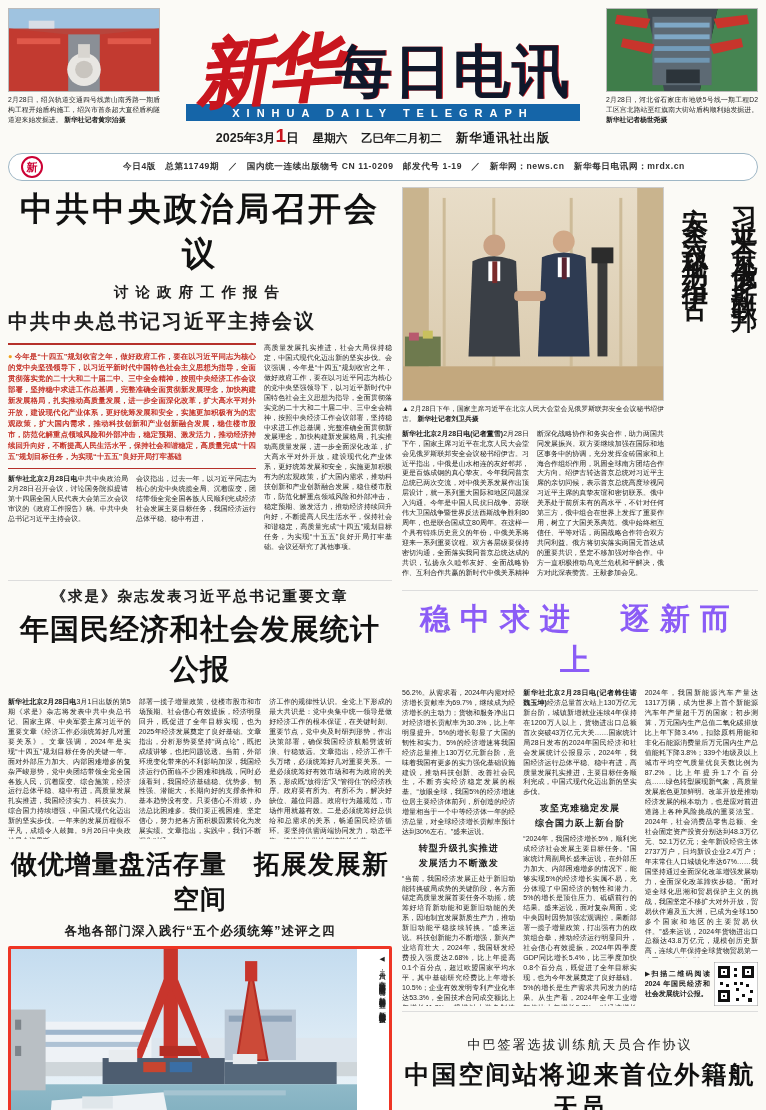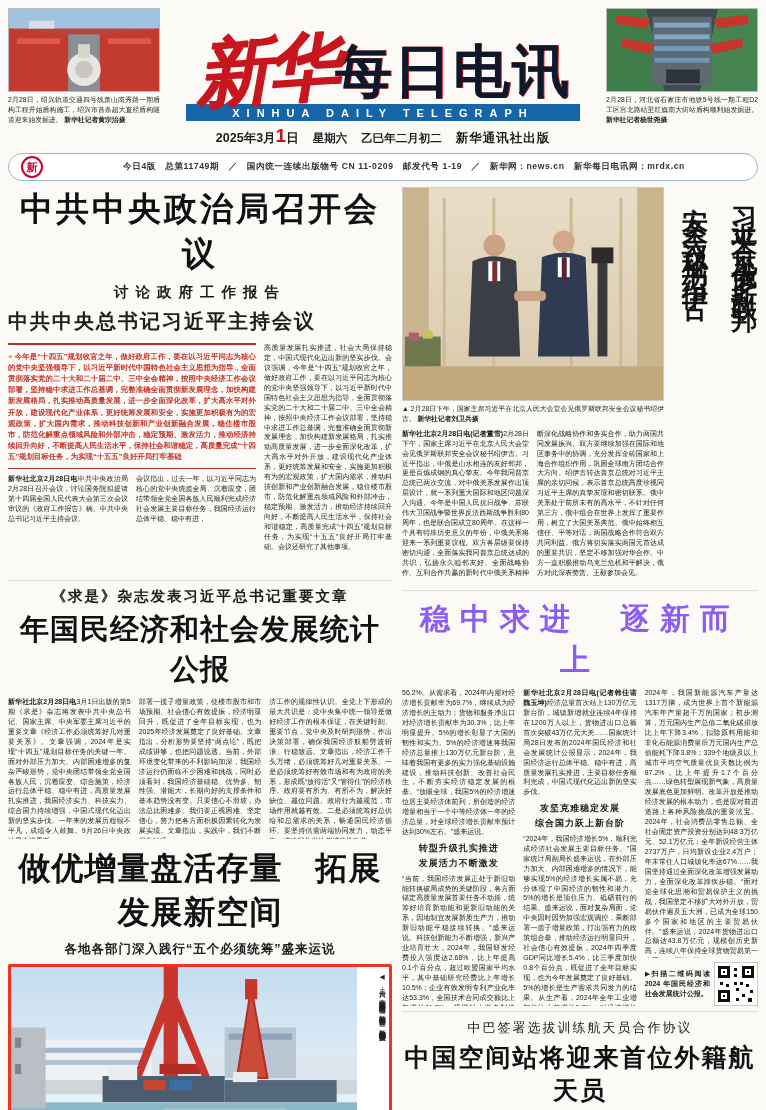--- a/index.html
+++ b/index.html
@@ -61,21 +61,21 @@
   .pol-cols { display:flex; gap:8px; margin-top:5px; flex:1; overflow:hidden; }
   .pol-cols .c { flex:1; overflow:hidden; }
   .pol-right { flex:1; overflow:hidden; }
 
   
   .qs-kicker { font-size:14.5px; font-weight:bold; text-align:center; letter-spacing:2px; margin-top:6px; }
   .qs-h1 { font-size:29px; letter-spacing:1px; text-align:center; font-weight:bold; margin-top:4px; color:#111; }
   .qs-cols { margin-top:7px; height:142px; }
 
   
-  .tc-h1 { font-size:32px; letter-spacing:1px; text-align:center; font-weight:bold; margin-top:8px; color:#111; }
+  .tc-h1 { font-size:26px; letter-spacing:1px; text-align:center; font-weight:bold; margin-top:8px; color:#111; }
   .tc-sub { font-size:12.5px; text-align:center; font-weight:bold; letter-spacing:1px; margin-top:6px; }
   .annot-box { border:3px solid #ee3524; border-radius:2px; margin-top:6px; height:218px;
       display:flex; background:#fff; }
   .port-photo { flex:1; display:block; }
   .v-cap { width:32px; writing-mode:vertical-rl; font-size:6.8px; line-height:1.6;
       padding:6px 2px; color:#222; letter-spacing:0.5px; }
   .v-cap b { font-weight:bold; }
 
   
   .sh-wrap { display:flex; gap:6px; }
@@ -92,21 +92,21 @@
   .gb-h1 { font-size:30px; letter-spacing:10px; text-align:center; font-weight:bold; margin-top:8px; color:#8b5cf6; }
   .gb-sub { font-size:12.5px; text-align:center; font-weight:bold; letter-spacing:1px; margin-top:6px; }
   .gb-cols { margin-top:7px; height:318px; }
   .gb-c3 { display:flex; flex-direction:column; }
   .gb-c3-text { flex:1; overflow:hidden; }
   .qr-row { display:flex; gap:4px; margin-top:4px; align-items:center; }
   .qr-note { font-size:7px; font-weight:bold; line-height:1.4; text-align:justify; flex:1; }
   .qr { width:44px; height:44px; flex:0 0 auto; }
 
   
-  .sp-kicker { font-size:13px; text-align:center; letter-spacing:2px; margin-top:7px; font-weight:normal; }
+  .sp-kicker { font-size:13px; text-align:center; letter-spacing:2px; margin-top:24px; font-weight:normal; }
   .sp-h1 { font-size:25px; letter-spacing:2px; text-align:center; font-weight:bold; margin-top:4px; color:#111; }
 </style>
 </head>
 <body>
 
 <div class="masthead">
   <div class="mh-side">
     <svg class="mh-photo" viewBox="0 0 152 84" preserveAspectRatio="none">
       <rect width="152" height="22" fill="#9fc3e0"></rect>
       <rect y="20" width="152" height="64" fill="#b8453c"></rect>
@@ -208,21 +208,21 @@
         </div>
         <div class="c"><span>部署一揽子增量政策，使楼市股市和市场预期、社会信心有效提振，经济明显回升，既促进了全年目标实现，也为2025年经济发展奠定了良好基础。文章指出，分析形势要坚持“两点论”，既把成绩讲够，也把问题说透。当前，外部环境变化带来的不利影响加深，我国经济运行仍面临不少困难和挑战，同时必须看到，我国经济基础稳、优势多、韧性强、潜能大，长期向好的支撑条件和基本趋势没有变。只要信心不滑坡，办法总比困难多。我们要正视困难、坚定信心，努力把各方面积极因素转化为发展实绩。文章指出，实践中，我们不断深化对经</span></div>
         <div class="c"><span>济工作的规律性认识。全党上下形成的最大共识是：党中央集中统一领导是做好经济工作的根本保证，在关键时刻、重要节点，党中央及时研判形势，作出决策部署，确保我国经济航船劈波斩浪、行稳致远。文章指出，经济工作千头万绪，必须统筹好几对重要关系。一是必须统筹好有效市场和有为政府的关系，形成既“放得活”又“管得住”的经济秩序。政府要有所为、有所不为，解决好缺位、越位问题。政府行为越规范，市场作用就越有效。二是必须统筹好总供给和总需求的关系，畅通国民经济循环。要坚持供需两端协同发力，动态平衡，持续深化供给侧结构性改革。</span>
           
         </div>
       </div>
     </div>
 
     <div>
       <div class="tc-h1 serif">做优增量盘活存量　拓展发展新空间</div>
-      <div class="tc-sub">各地各部门深入践行“五个必须统筹”盛来运说</div>
+      <div class="tc-sub">各地各部门深入践行“五个必须统筹”述评之四</div>
 
       <div class="annot-box">
         <svg class="port-photo" viewBox="0 0 340 210" preserveAspectRatio="none">
           <defs>
             <linearGradient id="sky" x1="0" y1="0" x2="0" y2="1">
               <stop offset="0" stop-color="#c4dcef"></stop>
                 <stop offset="1" stop-color="#e9f2f8"></stop>
             </linearGradient>
             <linearGradient id="water" x1="0" y1="0" x2="0" y2="1">
               <stop offset="0" stop-color="#8fb9c8"></stop>

